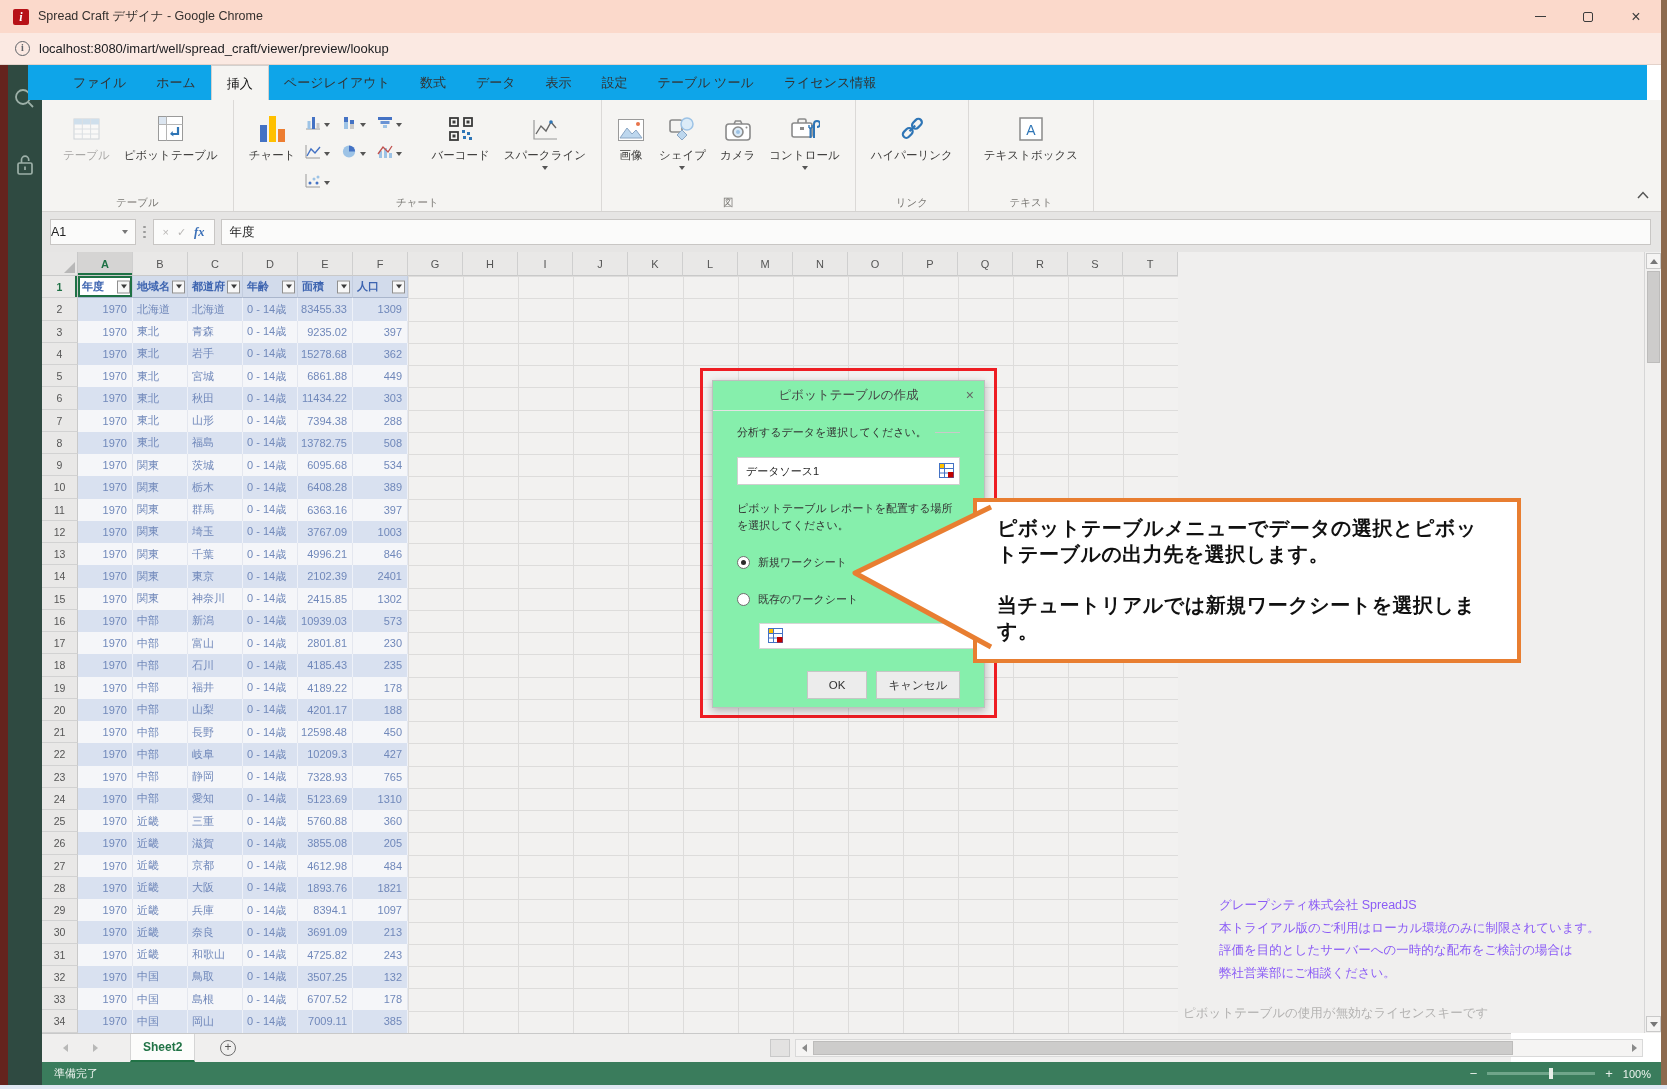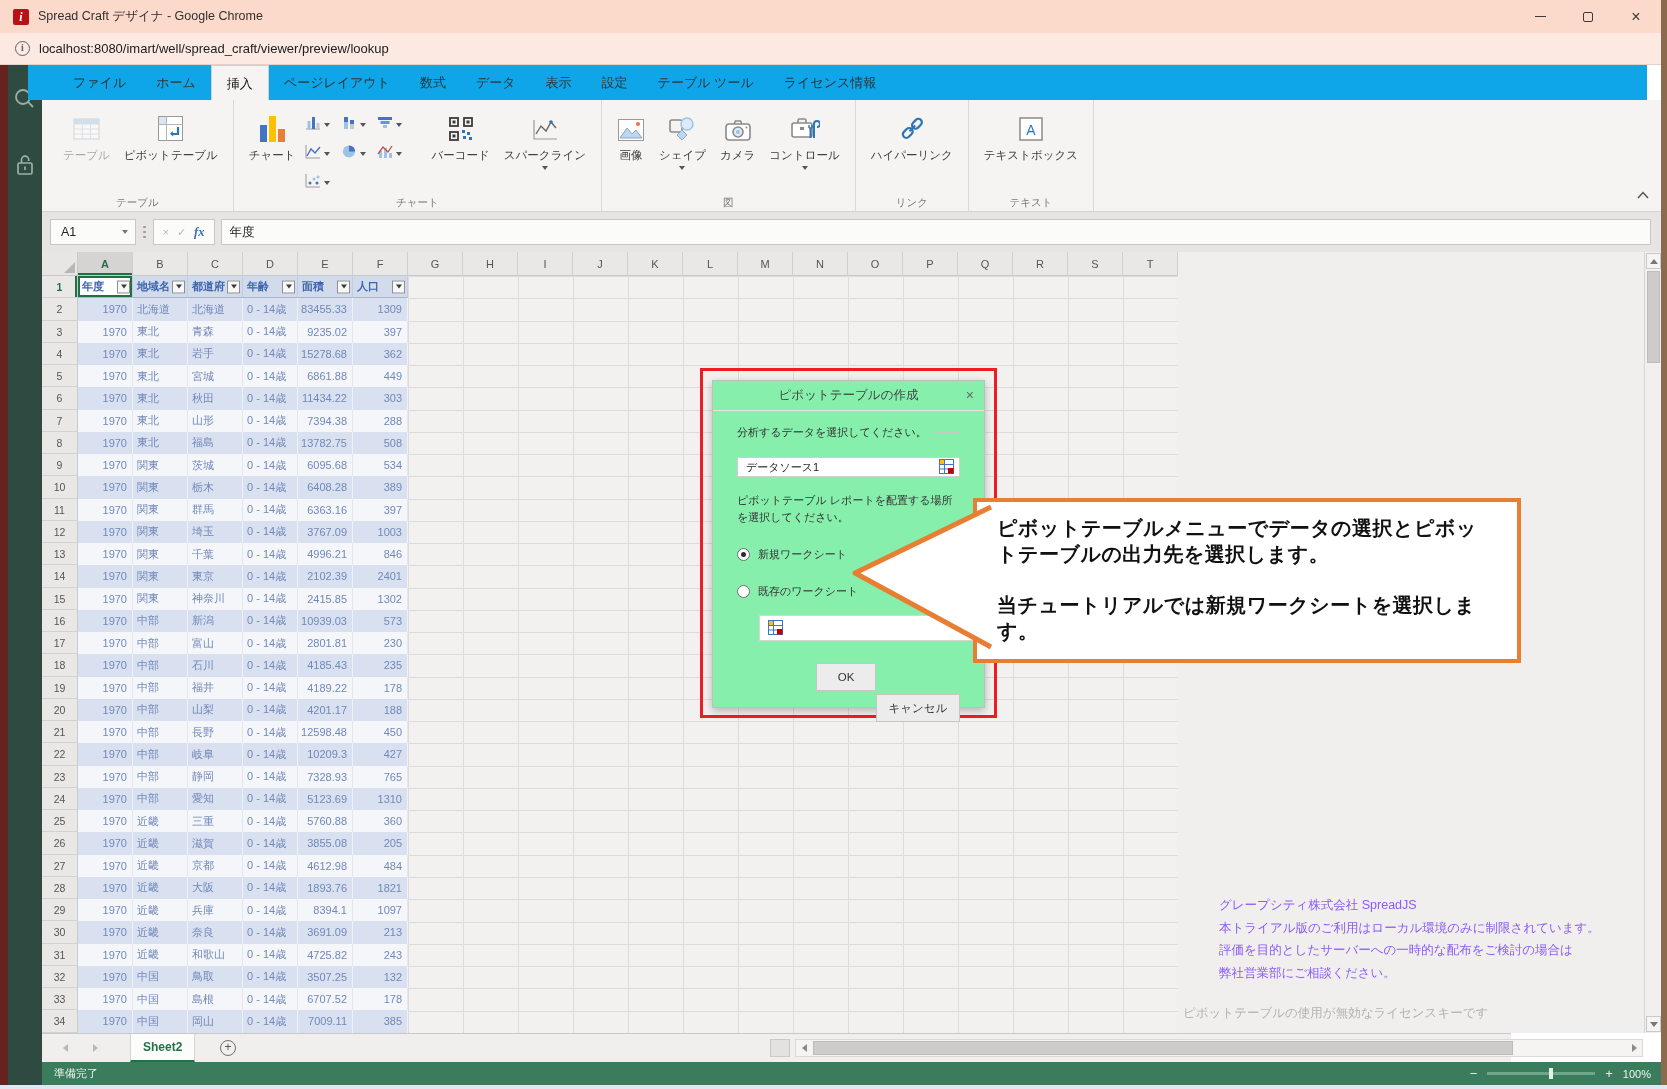--- a/index.html
+++ b/index.html
@@ -46,21 +46,21 @@
   .subtri { margin-top:3px; }
   .minigrid { display:grid; grid-template-columns:repeat(3,36px); grid-auto-rows:29px; margin:4px 2px 0 2px; }
   .mini { display:flex; align-items:center; gap:3px; }
   .chart-bars { display:flex; align-items:flex-end; gap:2px; height:28px; }
   .chart-bars i { display:block; width:7px; }
   .cb1 { height:17px; background:#4472c4; } .cb2 { height:26px; background:#ffc000; } .cb3 { height:13px; background:#ed7d31; }
   .collapse-btn { position:absolute; right:12px; bottom:8px; }
 
   
   .fbar { position:absolute; left:42px; top:212px; width:1619px; height:40px; background:#e6e5e4; display:flex; align-items:center; padding-left:8px; }
-  .namebox { width:86px; height:26px; background:#fbfbfa; border:1px solid #c8c6c4; display:flex; align-items:center; font-size:12.5px; color:#222; padding-left:10px; }
+  .namebox { width:86px; height:26px; background:#fbfbfa; border:1px solid #c8c6c4; display:flex; align-items:center; font-size:12.5px; color:#222; }
   .namebox .tri { margin-left:auto; margin-right:7px; border-top-color:#777; }
   .dots { margin:0 7px; display:flex; flex-direction:column; gap:2.5px; }
   .dots i { width:2.5px; height:2.5px; border-radius:50%; background:#9a9a9a; }
   .fxbox { width:62px; height:26px; background:#fbfbfa; border:1px solid #c8c6c4; display:flex; align-items:center; justify-content:space-around; padding:0 5px; }
   .fx-cancel,.fx-enter { font-size:11px; color:#b9b7b5; }
   .fx-fx { font:italic bold 12.5px "Liberation Serif",serif; color:#3a6fb7; }
   .finput { flex:1; margin-left:6px; margin-right:10px; height:26px; background:#fbfbfa; border:1px solid #c8c6c4; font-size:12.5px; color:#222; display:flex; align-items:center; padding-left:8px; }
 
   
   .grid { position:absolute; left:42px; top:252px; width:1602px; height:781px; background:#f0efee; overflow:hidden; }
@@ -101,30 +101,30 @@
   .wm-license { position:absolute; left:1183px; top:1005px; z-index:5; color:#b3b2b1; font-size:12.5px; }
 
   
   .red-rect { position:absolute; left:700px; top:368px; width:297px; height:350px; border:3px solid #ee1d23; z-index:40; }
   .dialog { position:absolute; left:712px; top:380px; width:273px; height:328px; background:#86efac; border:1px solid #bfbfbf; box-shadow:0 3px 8px rgba(0,0,0,.25); z-index:45; font-size:11px; color:#333; }
   .dlg-title { position:relative; height:30px; border-bottom:1px solid #e3e3e3; display:flex; align-items:center; justify-content:center; font-size:12.5px; color:#444; }
   .dlg-close { position:absolute; right:10px; top:6px; font-size:14px; color:#666; cursor:default; }
   .dlg-body { padding:0 24px; }
   .dlg-sec1 { margin-top:14px; display:flex; align-items:center; gap:8px; }
   .dlg-sec1 .hr { flex:1; height:1px; background:#c9c9c9; }
-  .dlg-input { margin-top:17px; height:20px; border:1px solid #cfcfcf; background:#fff; display:flex; align-items:center; padding:0 5px 0 8px; }
+  .dlg-input { margin-top:17px; height:28px; border:1px solid #cfcfcf; background:#fff; display:flex; align-items:center; padding:0 5px 0 8px; }
   .dlg-input .val { flex:1; color:#222; }
   .dlg-sec2 { margin-top:15px; line-height:16.5px; }
   .radio-row { display:flex; align-items:center; gap:8px; margin-top:21px; height:16px; }
   .radio { width:13px; height:13px; border:1px solid #6f6f6f; border-radius:50%; background:#fff; position:relative; }
   .radio.on::after { content:""; position:absolute; left:3px; top:3px; width:5px; height:5px; border-radius:50%; background:#2b2b2b; }
   .dlg-input2 { margin:16px 0 0 22px; width:223px; height:26px; border:1px solid #d6d6d6; background:#fff; display:flex; align-items:center; padding:0 5px 0 8px; }
-  .dlg-btns { margin-top:22px; display:flex; justify-content:flex-end; gap:0; }
+  .dlg-btns { margin-top:22px; display:flex; justify-content:flex-end; gap:9px; }
   .dbtn { height:28px; background:#ececec; border:1px solid #c6c6c6; font-size:11.5px; color:#333; display:flex; align-items:center; justify-content:center; cursor:default; }
-  .dbtn.ok { width:60px; } .dbtn.cancel { width:84px;margin-top:31px; }
+  .dbtn.ok { width:60px; } .dbtn.cancel { width:84px; }
 
   
   .callout { position:absolute; left:973px; top:498px; width:548px; height:165px; background:#fff; border:4px solid #e87e31; z-index:50; padding:13px 28px 10px 20px; }
   .callout p { font-size:20px; font-weight:bold; color:#111; line-height:26px; letter-spacing:.5px; }
   .callout p + p { margin-top:25px; }
   .callout-tail { position:absolute; left:845px; top:495px; z-index:51; }
 
   
   .sheetbar { position:absolute; left:42px; top:1033px; width:1469px; height:29px; background:#f0efee; border-top:1px solid #c9c9c9; }
   .snav { position:absolute; top:0; height:28px; width:26px; display:flex; align-items:center; justify-content:center; opacity:.55; }

